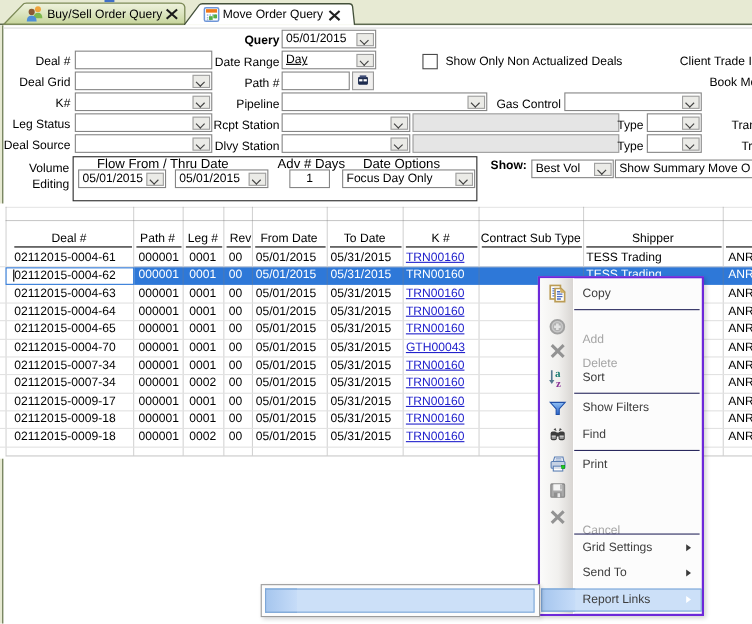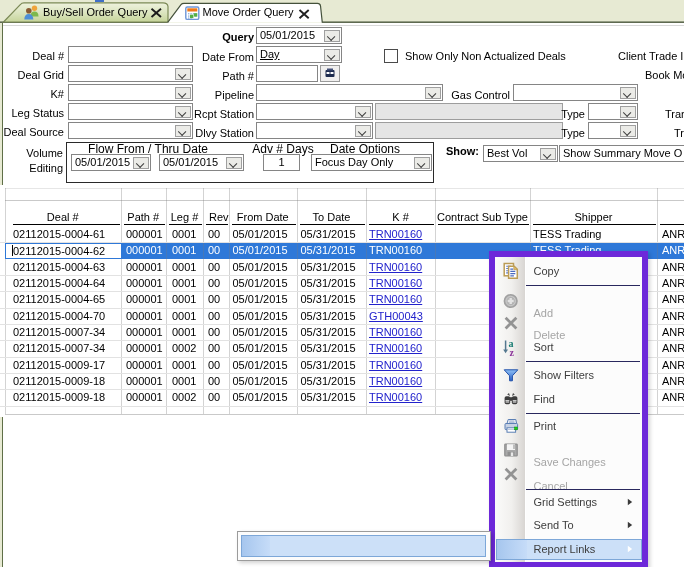--- a/index.html
+++ b/index.html
@@ -90,21 +90,21 @@
 <div class="inp" style="left:68px;top:122px;width:120px;">
     <span class="arw">
       <i></i>
     </span>
   </div>
 
 <div class="lbl" style="left:100px;top:31px;width:154px;font-weight:bold;">Query</div>
 <div class="inp" style="left:256px;top:27px;width:81px;">05/01/2015<span class="arw">
       <i></i>
     </span></div>
-<div class="lbl" style="left:100px;top:50.5px;width:154px;">Date From</div>
+<div class="lbl" style="left:100px;top:50.5px;width:154px;">Date Range</div>
 <div class="inp" style="left:256px;top:46px;width:81px;text-decoration:underline;">Day<span class="arw">
       <i></i>
     </span></div>
 <div class="lbl" style="left:100px;top:69.5px;width:154px;">Path #</div>
 <div class="inp" style="left:256px;top:65px;width:57px;"></div>
 <div class="abs" style="left:320px;top:65px;width:18px;height:15px;background:#f0efee;border:1px solid #9a9a9a;">
  <svg width="18" height="15" viewBox="0 0 18 15">
       <rect x="4.5" y="4" width="9" height="7" rx="1" fill="#1d2b4e"></rect>
       <rect x="5.5" y="6" width="3" height="2" fill="#fff"></rect>
       <rect x="9.5" y="6" width="3" height="2" fill="#fff"></rect>
@@ -319,21 +319,21 @@
       <span style="left:126px;">000001</span>
       <span style="left:172px;">0002</span>
       <span style="left:208px;">00</span>
       <span style="left:232.5px;">05/01/2015</span>
       <span style="left:300.5px;">05/31/2015</span>
       <span style="left:369px;" class="k">TRN00160</span>
       <span style="left:662px;">ANRP</span>
     </div>
     <div class="abs" style="left:5px;top:57.92px;width:114.5px;height:14.4px;background:#fff;border:1px solid #2e78d8;line-height:14.4px;color:#000;"><span class="abs" style="left:6px;top:1.5px;width:1px;height:11px;background:#000;"></span><span style="padding-left:7px;">02112015-0004-62</span></div>
   </div>
-<div class="abs" style="left:489px;top:251px;width:147px;height:305px;background:#fcfcfc;border:6px solid #6d28d9;box-shadow:2px 2px 4px rgba(0,0,0,0.18);">
+<div class="abs" style="left:489px;top:251px;width:147px;height:305px;background:#fcfcfc;border:2px solid #6d28d9;box-shadow:2px 2px 4px rgba(0,0,0,0.18);">
     <div class="abs" style="left:0;top:0;width:30px;height:100%;background:linear-gradient(to right,#fbfbfa 0%,#f1f0ee 55%,#d8d5d2 100%);border-right:1px solid #fff;"></div>
     <div class="abs" style="left:0.5px;top:281.8px;width:144px;height:19px;background:#cce0f8;border:1px solid #7da7d8;"></div>
     <div class="abs" style="left:0.5px;top:281.8px;width:30px;height:19px;background:linear-gradient(to right,#a6c6ee,#c6dcf8);border:1px solid #7da7d8;border-right:none;"></div>
     <div class="mi" style="top:2.8px;">Copy</div>
     <svg class="abs" style="left:7px;top:4.8px" width="18" height="18" viewBox="0 0 18 18">
       <rect x="2.2" y="1.5" width="9.3" height="12.3" fill="#fff" stroke="#bb9c55" stroke-width="1.5"></rect>
       <g stroke="#5b79c9" stroke-width="1.1">
         <path d="M4.2,4.3h5M4.2,6.5h5M4.2,8.7h5M4.2,10.9h5"></path>
       </g>
       <path d="M6.6,4.3 L12.2,4.3 L15.3,7.3 L15.3,16.2 L6.6,16.2 Z" fill="#fff" stroke="#bb9c55" stroke-width="1.5"></path>
@@ -383,21 +383,20 @@
     </svg>
     <div class="mi" style="top:158.4px;">Print</div>
     <svg class="abs" style="left:7px;top:160.4px" width="18" height="18" viewBox="0 0 18 18">
       <path d="M5,6.5 L6.2,2.5 L13.8,2.5 L14.6,6.5 Z" fill="#eef1f7" stroke="#5b7fb4" stroke-width="1"></path>
       <path d="M7.3,4 h5M7,5.3 h5.6" stroke="#8aa2c8" stroke-width="0.8"></path>
       <rect x="3" y="6.5" width="12.6" height="6.2" rx="1" fill="#c7d2e4" stroke="#5b7fb4" stroke-width="1"></rect>
       <rect x="5" y="10.8" width="8.6" height="4.4" fill="#fff" stroke="#5b7fb4" stroke-width="1"></rect>
       <rect x="5.8" y="12" width="7" height="0.9" fill="#b9c4d8"></rect>
       <rect x="12.6" y="10" width="2.8" height="2.8" fill="#1ad41a" stroke="#0a8a0a" stroke-width="0.5"></rect>
     </svg>
-    <div class="mi mid" style="top:182.0px;">Save Changes</div>
     <svg class="abs" style="left:7px;top:184.0px" width="18" height="18" viewBox="0 0 18 18">
       <rect x="2.8" y="3" width="12.4" height="12" rx="0.8" fill="#a9a9a9" stroke="#8b8b8b" stroke-width="1.2"></rect>
       <path d="M5,3.2 L13,3.2 L13,9 L5,9 Z" fill="#f4f4f4"></path>
       <path d="M12,3.5 L12,8 " stroke="#a9a9a9" stroke-width="1.4"></path>
       <rect x="5.6" y="10.8" width="6.8" height="4.2" fill="#8f8f8f"></rect>
       <rect x="8.8" y="11.4" width="2.4" height="3.6" fill="#e8e8e8"></rect>
     </svg>
     <div class="mi mid" style="top:205.5px;">Cancel</div>
     <svg class="abs" style="left:7px;top:207.5px" width="18" height="18" viewBox="0 0 18 18">
       <path d="M3.6,3.8 L14.4,14.4 M14.4,3.8 L3.6,14.4" stroke="#939393" stroke-width="2.8"></path>

